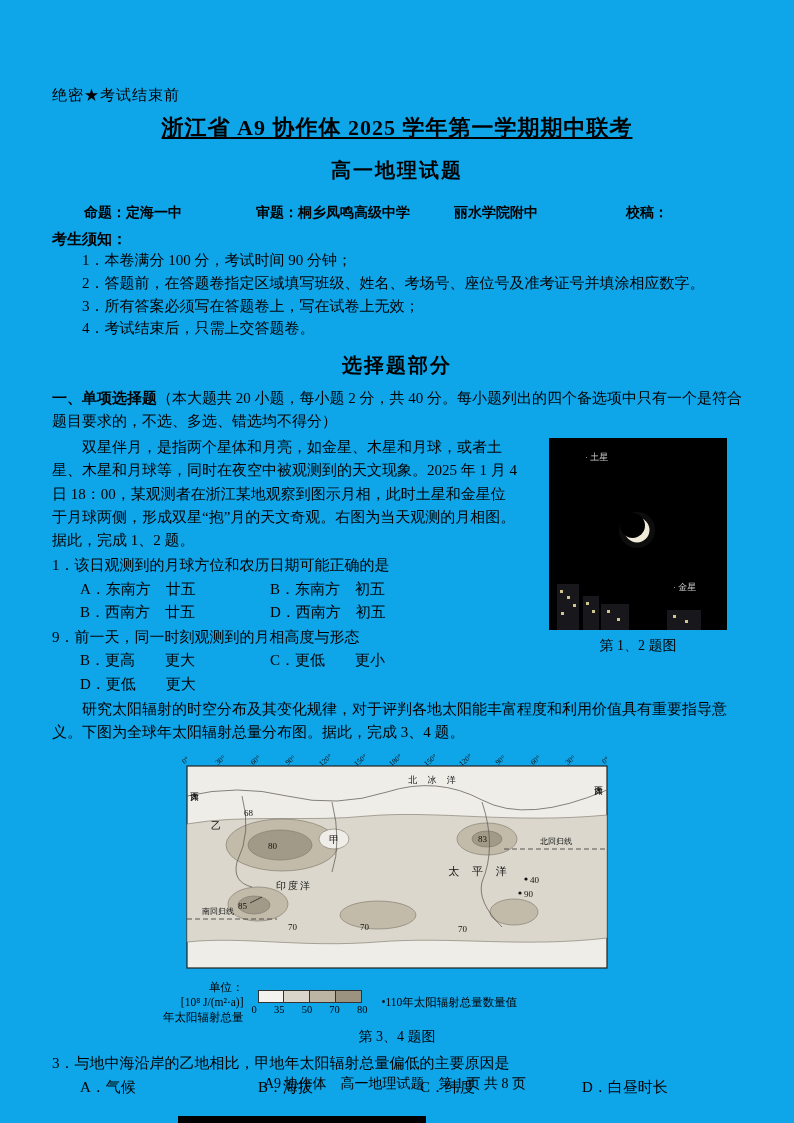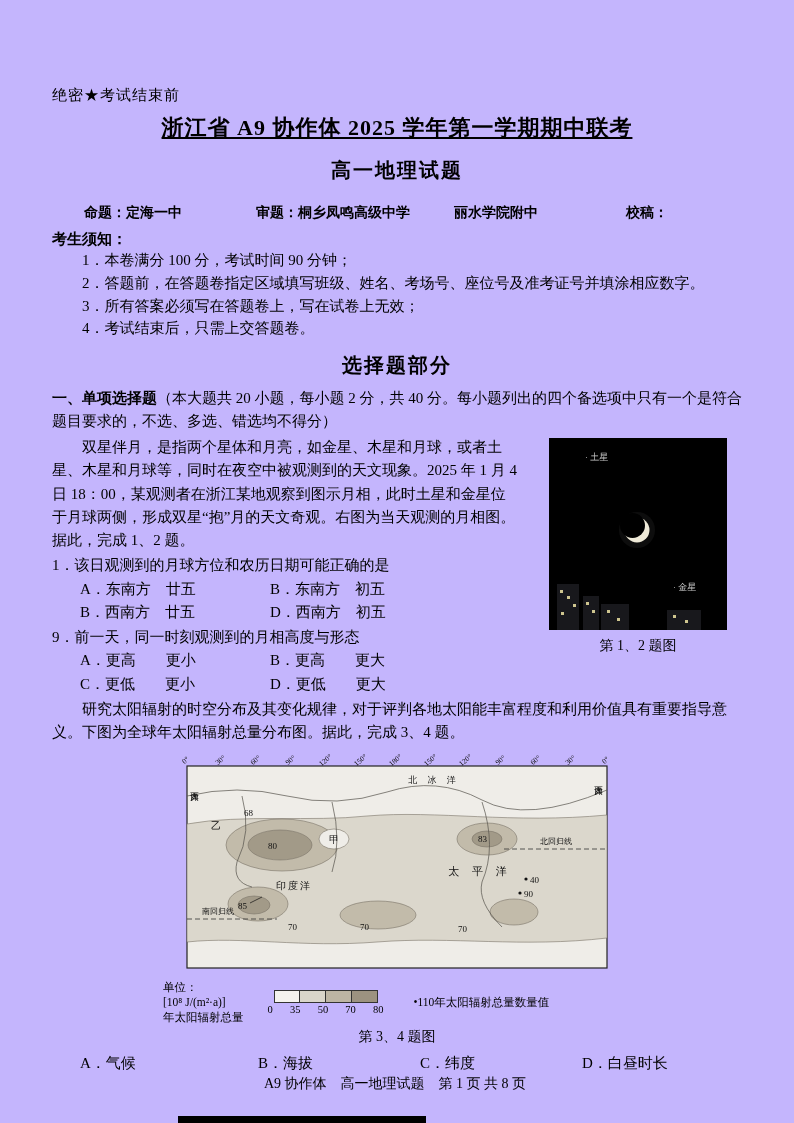--- a/index.html
+++ b/index.html
@@ -1,18 +1,18 @@
 <!DOCTYPE html>
 <html><head>
 <meta charset="utf-8">
 <style>
   * { box-sizing: border-box; margin: 0; padding: 0; }
   html,body { background:#ffffff; }
   body { font-family: "Liberation Serif", "DejaVu Serif", serif; color:#000; }
-  .page { position:relative; width:794px; height:1123px; background:#c4b5fd; padding:86px 52px 0 52px; overflow:hidden; margin:0 auto; }
+  .page { position:relative; width:794px; height:1123px; background:#0ea5e9; padding:86px 52px 0 52px; overflow:hidden; margin:0 auto; }
 
   .classification { font-size:15px; letter-spacing:1px; }
   .title { font-size:22px; font-weight:bold; text-align:center; margin-top:8px; letter-spacing:1px;text-decoration:underline; }
   .subtitle { font-size:20px; font-weight:bold; text-align:center; margin-top:14px; letter-spacing:2px; }
 
   .meta { display:flex; font-size:14px; margin-top:20px; padding-left:32px;font-weight:bold; }
   .meta span:nth-child(1){ width:172px; }
   .meta span:nth-child(2){ width:198px; }
   .meta span:nth-child(3){ width:172px; }
 
@@ -29,21 +29,21 @@
   .figcap { font-size:14px; margin-top:3px;text-align:center; }
 
   .passage { font-size:15px; line-height:1.55; text-indent:2em; margin-top:2px; }
   .question { font-size:15px; line-height:1.55; margin-top:2px; }
   .q-prompt { }
   .opt-grid { display:grid; grid-template-columns:190px 190px; padding-left:28px; }
   .opt-row4 { display:grid; grid-template-columns:178px 162px 162px auto; padding-left:28px; }
 
   .mapfig { clear:both; width:480px; margin:8px auto 0 auto; }
   .map-svg { display:block; margin:0 auto; }
-  .map-legend { display:flex; align-items:center; gap:30px; margin-top:4px; padding-left:6px; }
+  .map-legend { display:flex; align-items:center; gap:14px; margin-top:4px; padding-left:6px;text-align:right; }
   .legend-unit { font-size:11.5px; line-height:1.3; }
   .legend-scale { }
   .swatches { display:flex; }
   .swatches i { display:block; width:26px; height:13px; border:1px solid #333; border-left:none; }
   .swatches i:first-child { border-left:1px solid #333; }
   .scale-ticks { display:flex; justify-content:space-between; width:116px; margin-left:-6px; font-size:10.5px; margin-top:1px; }
   .legend-note { font-size:11.5px; }
 
   .q3block { margin-top:6px; }
 
@@ -118,21 +118,20 @@
         <span>A．东南方　廿五</span>
         <span>B．东南方　初五</span>
         <span>B．西南方　廿五</span>
         <span>D．西南方　初五</span>
       </div>
     </div>
 
     <div class="question">
       <div class="q-prompt">9．前一天，同一时刻观测到的月相高度与形态</div>
       <div class="opt-grid">
-        <span>A．更高　　更小</span>
         <span>B．更高　　更大</span>
         <span>C．更低　　更小</span>
         <span>D．更低　　更大</span>
       </div>
     </div>
 
     <p class="passage">研究太阳辐射的时空分布及其变化规律，对于评判各地太阳能丰富程度和利用价值具有重要指导意义。下图为全球年太阳辐射总量分布图。据此，完成 3、4 题。</p>
   </div>
 
   <figure class="mapfig">
@@ -229,20 +228,21 @@
           <span>80</span>
         </div>
       </div>
       <div class="legend-note">•110年太阳辐射总量数量值</div>
     </div>
 
     <figcaption class="figcap">第 3、4 题图</figcaption>
   </figure>
 
   <div class="question q3block">
+    <div class="q-prompt">3．与地中海沿岸的乙地相比，甲地年太阳辐射总量偏低的主要原因是</div>
     <div class="opt-row4">
       <span>A．气候</span>
       <span>B．海拔</span>
       <span>C．纬度</span>
       <span>D．白昼时长</span>
     </div>
   </div>
 
   <div class="footer">A9 协作体　高一地理试题　第 1 页 共 8 页</div>
   <div class="scan-bar"></div>

